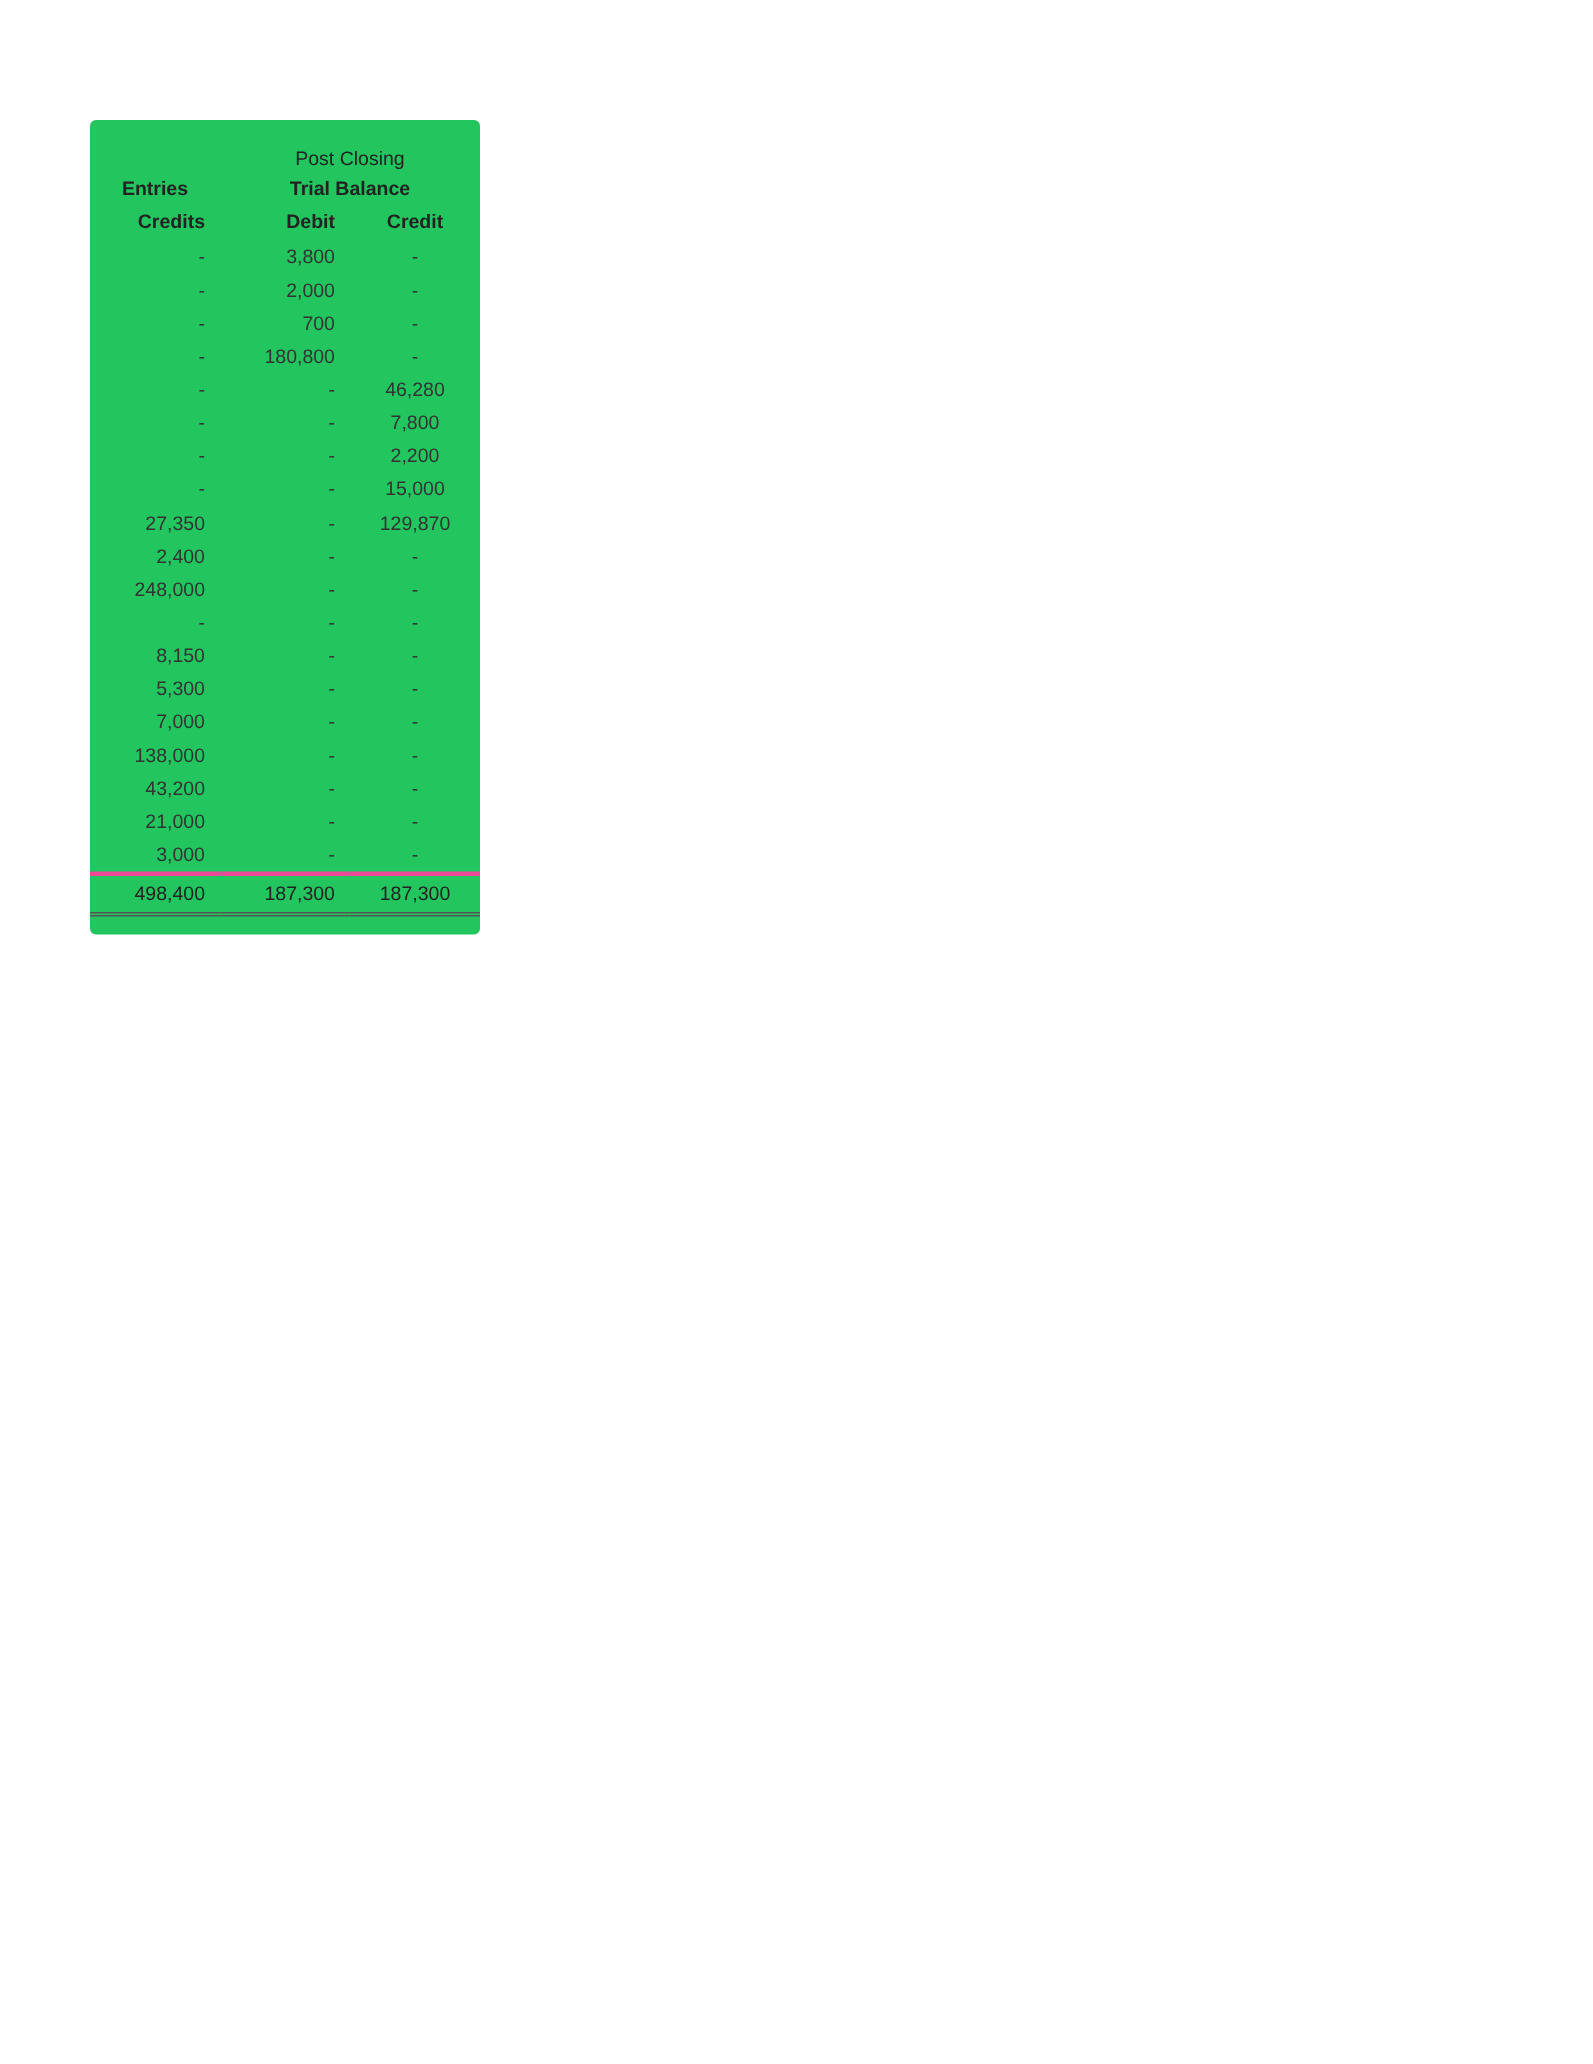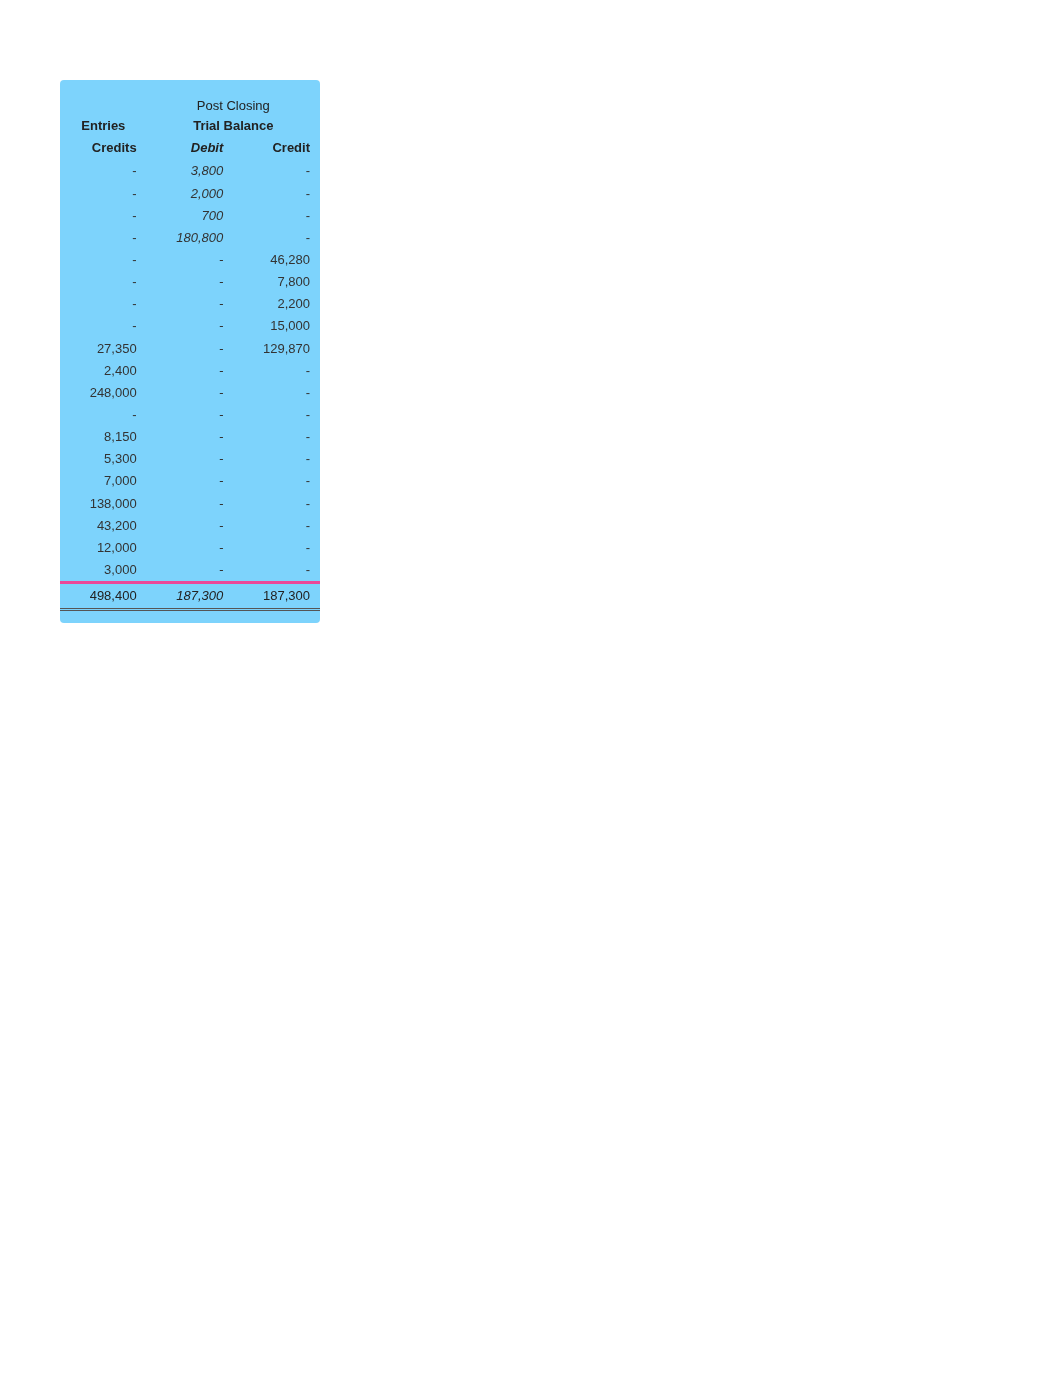--- a/index.html
+++ b/index.html
@@ -16,21 +16,21 @@
       width: 1062px;
       min-height: 1376px;
     }
 
     .page-container {
       padding: 80px 60px;
     }
 
     .table-wrapper {
       display: inline-block;
-      background: #7dd3fc;
+      background: #22c55e;
       border-radius: 4px;
       padding: 12px 0;
       min-width: 260px;
     }
 
     table {
       border-collapse: collapse;
       min-width: 260px;
     }
 
@@ -47,25 +47,24 @@
       text-align: center;
     }
 
     .col-credits {
       text-align: right;
       min-width: 80px;
     }
 
     .col-debit {
       min-width: 80px;
-      font-style: italic;
     }
 
     .col-credit {
-      text-align: right;
+      text-align: center;
       min-width: 80px;
     }
 
     .header-row-1 th {
       text-align: center;
       padding-top: 4px;
       padding-bottom: 0;
     }
 
     .header-row-2 th {
@@ -196,21 +195,21 @@
             <td class="col-credits dash">138,000</td>
             <td class="col-debit dash">-</td>
             <td class="col-credit dash">-</td>
           </tr>
           <tr>
             <td class="col-credits dash">43,200</td>
             <td class="col-debit dash">-</td>
             <td class="col-credit dash">-</td>
           </tr>
           <tr>
-            <td class="col-credits dash">12,000</td>
+            <td class="col-credits dash">21,000</td>
             <td class="col-debit dash">-</td>
             <td class="col-credit dash">-</td>
           </tr>
           <tr>
             <td class="col-credits dash">3,000</td>
             <td class="col-debit dash">-</td>
             <td class="col-credit dash">-</td>
           </tr>
         </tbody>
       <tfoot>

